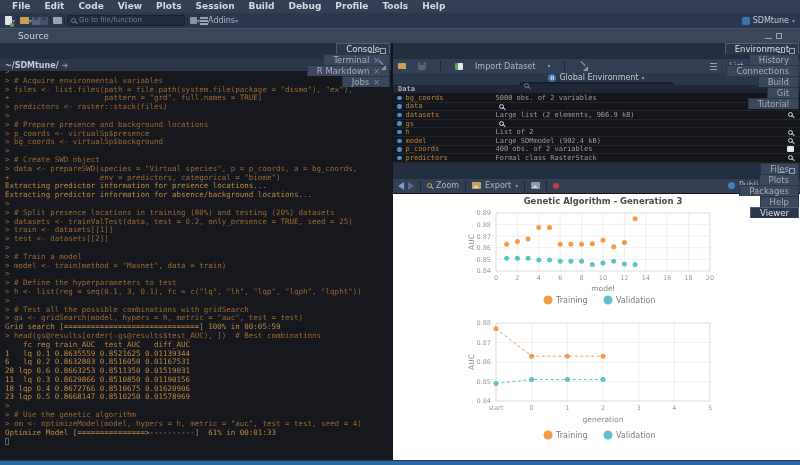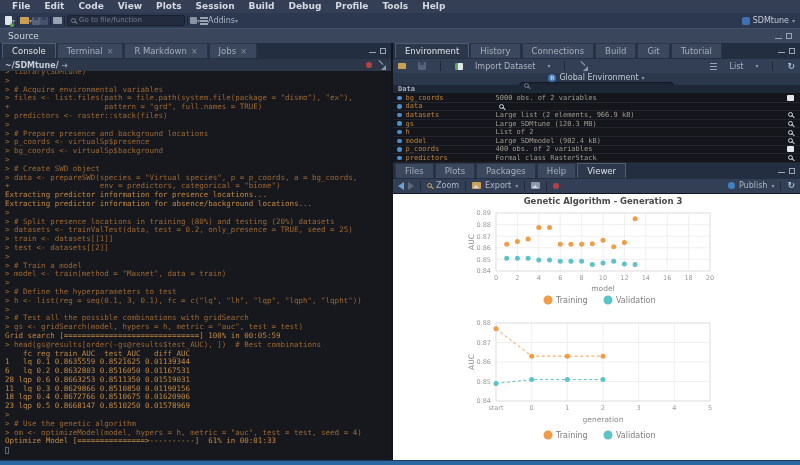--- a/index.html
+++ b/index.html
@@ -20,30 +20,30 @@
   .goto-box span{font-size:7px;line-height:7px;}
   .mag{position:relative;width:5px;height:5px;border:1px solid currentColor;border-radius:50%;display:inline-block;flex:none;}
   .mag::after{content:"";position:absolute;width:4px;height:1px;background:currentColor;transform:rotate(45deg);right:-3px;bottom:-1px;}
   .grid-ico{width:8px;height:8px;background:
     linear-gradient(#9aa3b2 2px,transparent 2px,transparent 3px,#9aa3b2 3px,#9aa3b2 5px,transparent 5px,transparent 6px,#9aa3b2 6px);}
   .tool-label{font-size:8px;color:#aeb5c2;}
   .spacer{flex:1;}
   .proj{display:flex;align-items:center;gap:3px;}
   .proj-ico{width:8px;height:8px;background:#3e73b0;border-radius:2px;}
   .proj-label{font-size:8px;color:#c6ccd6;}
-  .source-bar{height:15px;background:#3a465b;border-top:1px solid #46536b;display:flex;align-items:center;justify-content:space-between;padding:0 8px;gap:35px;}
+  .source-bar{height:15px;background:#3a465b;border-top:1px solid #46536b;display:flex;align-items:center;justify-content:space-between;padding:0 18px;gap:35px;}
   .source-bar .title{font-size:9px;color:#ccd2db;}
   .winctl{display:flex;gap:4px;align-items:center;}
   .wmin{width:7px;height:1px;background:#9ba4b2;margin-top:4px;}
   .wmax{width:6px;height:6px;border:1px solid #9ba4b2;}
   .main{display:flex;height:417px;}
   .left-col{width:391px;display:flex;flex-direction:column;}
   .col-gap{width:2px;background:#10161f;}
   .right-col{flex:1;display:flex;flex-direction:column;}
-  .tabstrip{height:16px;background:#232e41;display:flex;padding-left:2px;position:relative;}
+  .tabstrip{height:16px;background:#232e41;display:flex;align-items:flex-end;padding-left:2px;position:relative;flex-direction:column;}
   .tab{height:15px;display:flex;align-items:center;padding:0 9px;font-size:8.5px;color:#a6adba;background:#3b475d;margin-right:1px;border:1px solid #2b3547;border-bottom:none;white-space:nowrap;}
   .tab.active{background:#2c3749;color:#dde1e8;border-color:#505d75;}
   .tab .x{margin-left:4px;font-size:8px;color:#858e9d;}
   .strip-ctl{position:absolute;right:5px;top:5px;display:flex;gap:4px;}
   .console-header{height:12px;background:#2c3749;display:flex;align-items:center;justify-content:space-between;padding:0 5px;}
   .cwd{font-size:8px;font-weight:bold;color:#c6ccd6;display:flex;gap:3px;align-items:center;}
   .cwd .arr{color:#8d96a6;font-size:8px;}
   .hdr-icons{display:flex;gap:5px;align-items:center;}
   .red-dot{width:6px;height:6px;border-radius:50%;background:#b94040;}
   .broom{width:9px;height:9px;position:relative;}
@@ -171,21 +171,20 @@
           <span>~/SDMtune/</span>
           <span class="arr">➜</span>
         </span>
         <span class="hdr-icons">
           <span class="red-dot"></span>
           <span class="broom"></span>
         </span>
       </div>
       <div class="console-body">
         <div class="console-inner">
-            <div class="cline in">&gt; library(SDMtune)</div>
             <div class="cline in">&gt;</div>
             <div class="cline in">&gt; # Acquire environmental variables</div>
             <div class="cline in">&gt; files &lt;- list.files(path = file.path(system.file(package = "dismo"), "ex"),</div>
             <div class="cline in">+                     pattern = "grd", full.names = TRUE)</div>
             <div class="cline in">&gt; predictors &lt;- raster::stack(files)</div>
             <div class="cline in">&gt;</div>
             <div class="cline in">&gt; # Prepare presence and background locations</div>
             <div class="cline in">&gt; p_coords &lt;- virtualSp$presence</div>
             <div class="cline in">&gt; bg_coords &lt;- virtualSp$background</div>
             <div class="cline in">&gt;</div>
@@ -307,21 +306,20 @@
             <span class="env-dot"></span>
             <span class="env-name">datasets</span>
             <span class="env-val">Large list (2 elements, 966.9 kB)</span>
             <span class="env-act">
               <span class="mag"></span>
             </span>
           </div>
           <div class="env-row">
             <span class="env-dot"></span>
             <span class="env-name">gs</span>
-            <span class="env-val">Large SDMtune (120.3 MB)</span>
             <span class="env-act">
               <span class="mag"></span>
             </span>
           </div>
           <div class="env-row">
             <span class="env-dot"></span>
             <span class="env-name">h</span>
             <span class="env-val">List of 2</span>
             <span class="env-act">
               <span class="mag"></span>

